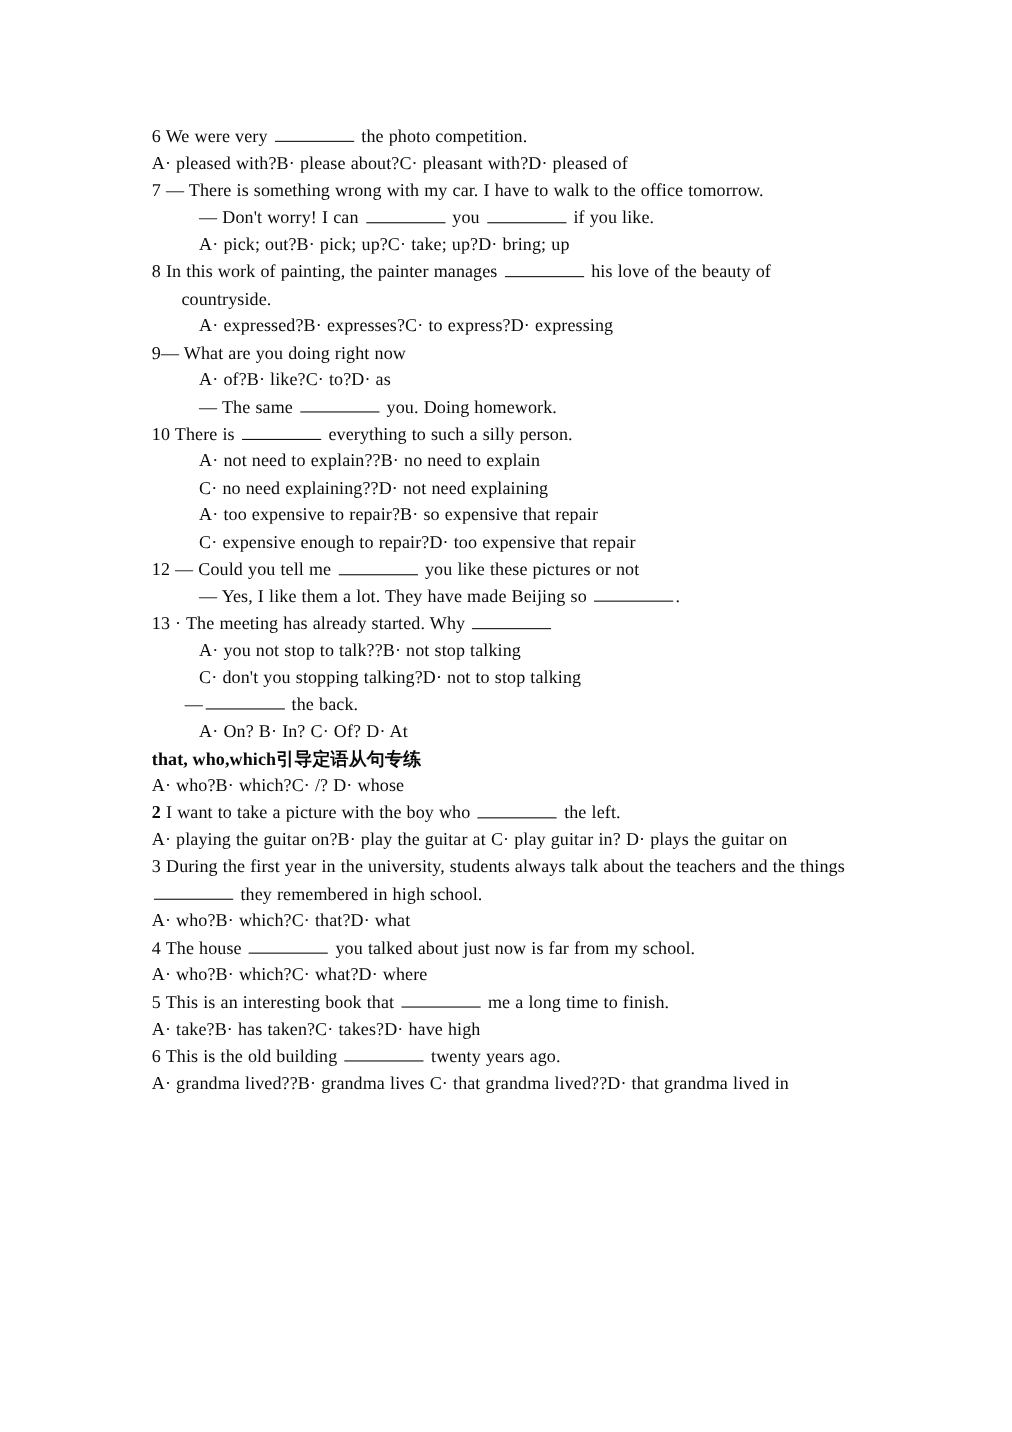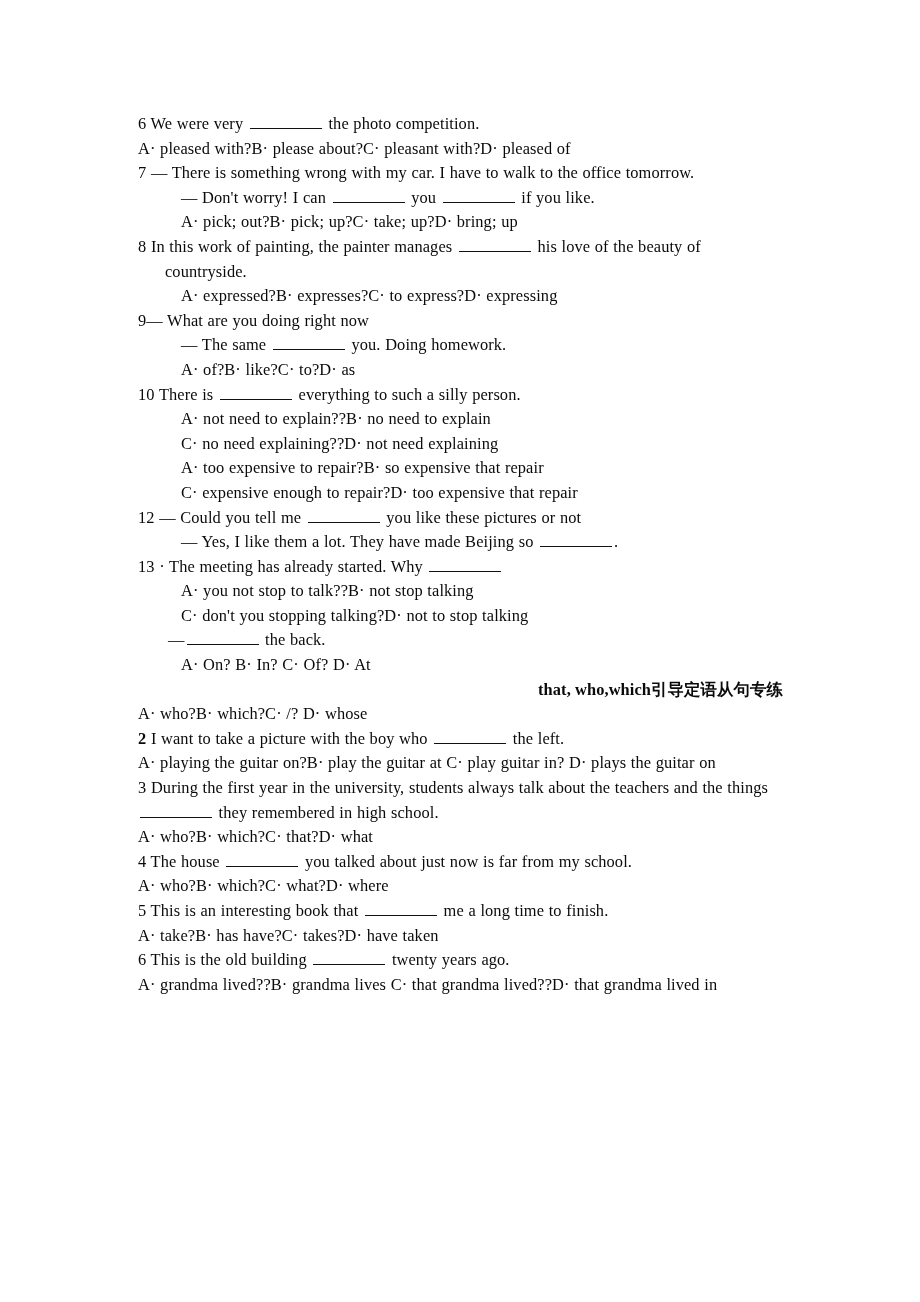--- a/index.html
+++ b/index.html
@@ -40,21 +40,20 @@
     height: 0.92em;
     vertical-align: baseline;
     margin: 0 2px;
   }
   .b-md { width: 72px; }
   .sec-title {
     font-weight: bold;
     font-size: 16.4px;
     line-height: 24.6px;
     letter-spacing: 0.1px;
-    text-align: right;
   }
   .qnum-b { font-weight: bold; }
 </style>
 </head>
 <body>
 
 <div id="sheet">
 
   <div>
 
@@ -62,22 +61,22 @@
     <div class="ln i0">A· pleased with?B· please about?C· pleasant with?D· pleased of</div>
 
     <div class="ln i0"><span>7</span> <span>— There is something wrong with my car. I have to walk to the office tomorrow.</span></div>
     <div class="ln i1"><span>— Don't worry! I can</span> <span class="blank b-md"></span> <span>you</span> <span class="blank b-md"></span> <span>if you like.</span></div>
     <div class="ln i1">A· pick; out?B· pick; up?C· take; up?D· bring; up</div>
 
     <div class="ln hang"><span>8</span> <span>In this work of painting, the painter manages</span> <span class="blank b-md"></span> <span>his love of the beauty of countryside.</span></div>
     <div class="ln i1">A· expressed?B· expresses?C· to express?D· expressing</div>
 
     <div class="ln i0"><span>9</span><span>— What are you doing right now</span></div>
+    <div class="ln i1">A· of?B· like?C· to?D· as</div>
     <div class="ln i1"><span>— The same</span> <span class="blank b-md"></span> <span>you. Doing homework.</span></div>
-    <div class="ln i1">A· of?B· like?C· to?D· as</div>
 
     <div class="ln i0"><span>10</span> <span>There is</span> <span class="blank b-md"></span> <span>everything to such a silly person.</span></div>
     <div class="ln i1">A· not need to explain??B· no need to explain</div>
     <div class="ln i1">C· no need explaining??D· not need explaining</div>
 
     <div class="ln i1">A· too expensive to repair?B· so expensive that repair</div>
     <div class="ln i1">C· expensive enough to repair?D· too expensive that repair</div>
 
     <div class="ln i0"><span>12</span> <span>— Could you tell me</span> <span class="blank b-md"></span> <span>you like these pictures or not</span></div>
     <div class="ln i1"><span>— Yes, I like them a lot. They have made Beijing so</span> <span class="blank b-md"></span><span>.</span></div>
@@ -99,19 +98,19 @@
     <div class="ln i0"><span class="qnum-b">2</span> <span>I want to take a picture with the boy who</span> <span class="blank b-md"></span> <span>the left.</span></div>
     <div class="ln i0">A· playing the guitar on?B· play the guitar at  C· play guitar in?  D· plays the guitar on</div>
 
     <div class="ln i0"><span>3</span> <span>During the first year in the university, students always talk about the teachers and the things</span> <span class="blank b-md"></span> <span>they remembered in high school.</span></div>
     <div class="ln i0">A· who?B· which?C· that?D· what</div>
 
     <div class="ln i0"><span>4</span> <span>The house</span> <span class="blank b-md"></span> <span>you talked about just now is far from my school.</span></div>
     <div class="ln i0">A· who?B· which?C· what?D· where</div>
 
     <div class="ln i0"><span>5</span> <span>This is an interesting book that</span> <span class="blank b-md"></span> <span>me a long time to finish.</span></div>
-    <div class="ln i0">A· take?B· has have?C· takes?D· have taken</div>
+    <div class="ln i0">A· take?B· has taken?C· takes?D· have high</div>
 
     <div class="ln i0"><span>6</span> <span>This is the old building</span> <span class="blank b-md"></span> <span>twenty years ago.</span></div>
     <div class="ln i0">A· grandma lived??B· grandma lives  C· that grandma lived??D· that grandma lived in</div>
   </div>
 
 </div>
 
 </body></html>

